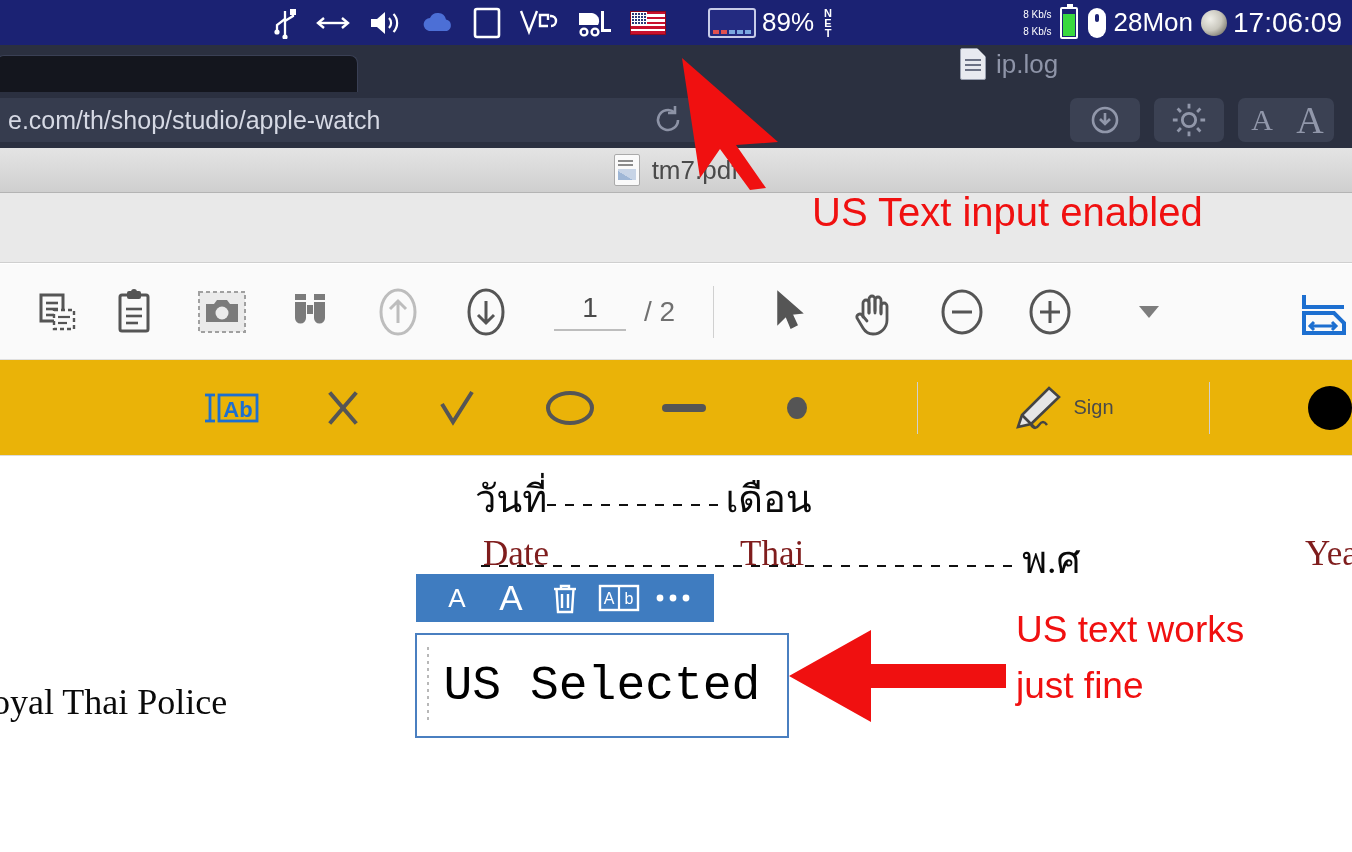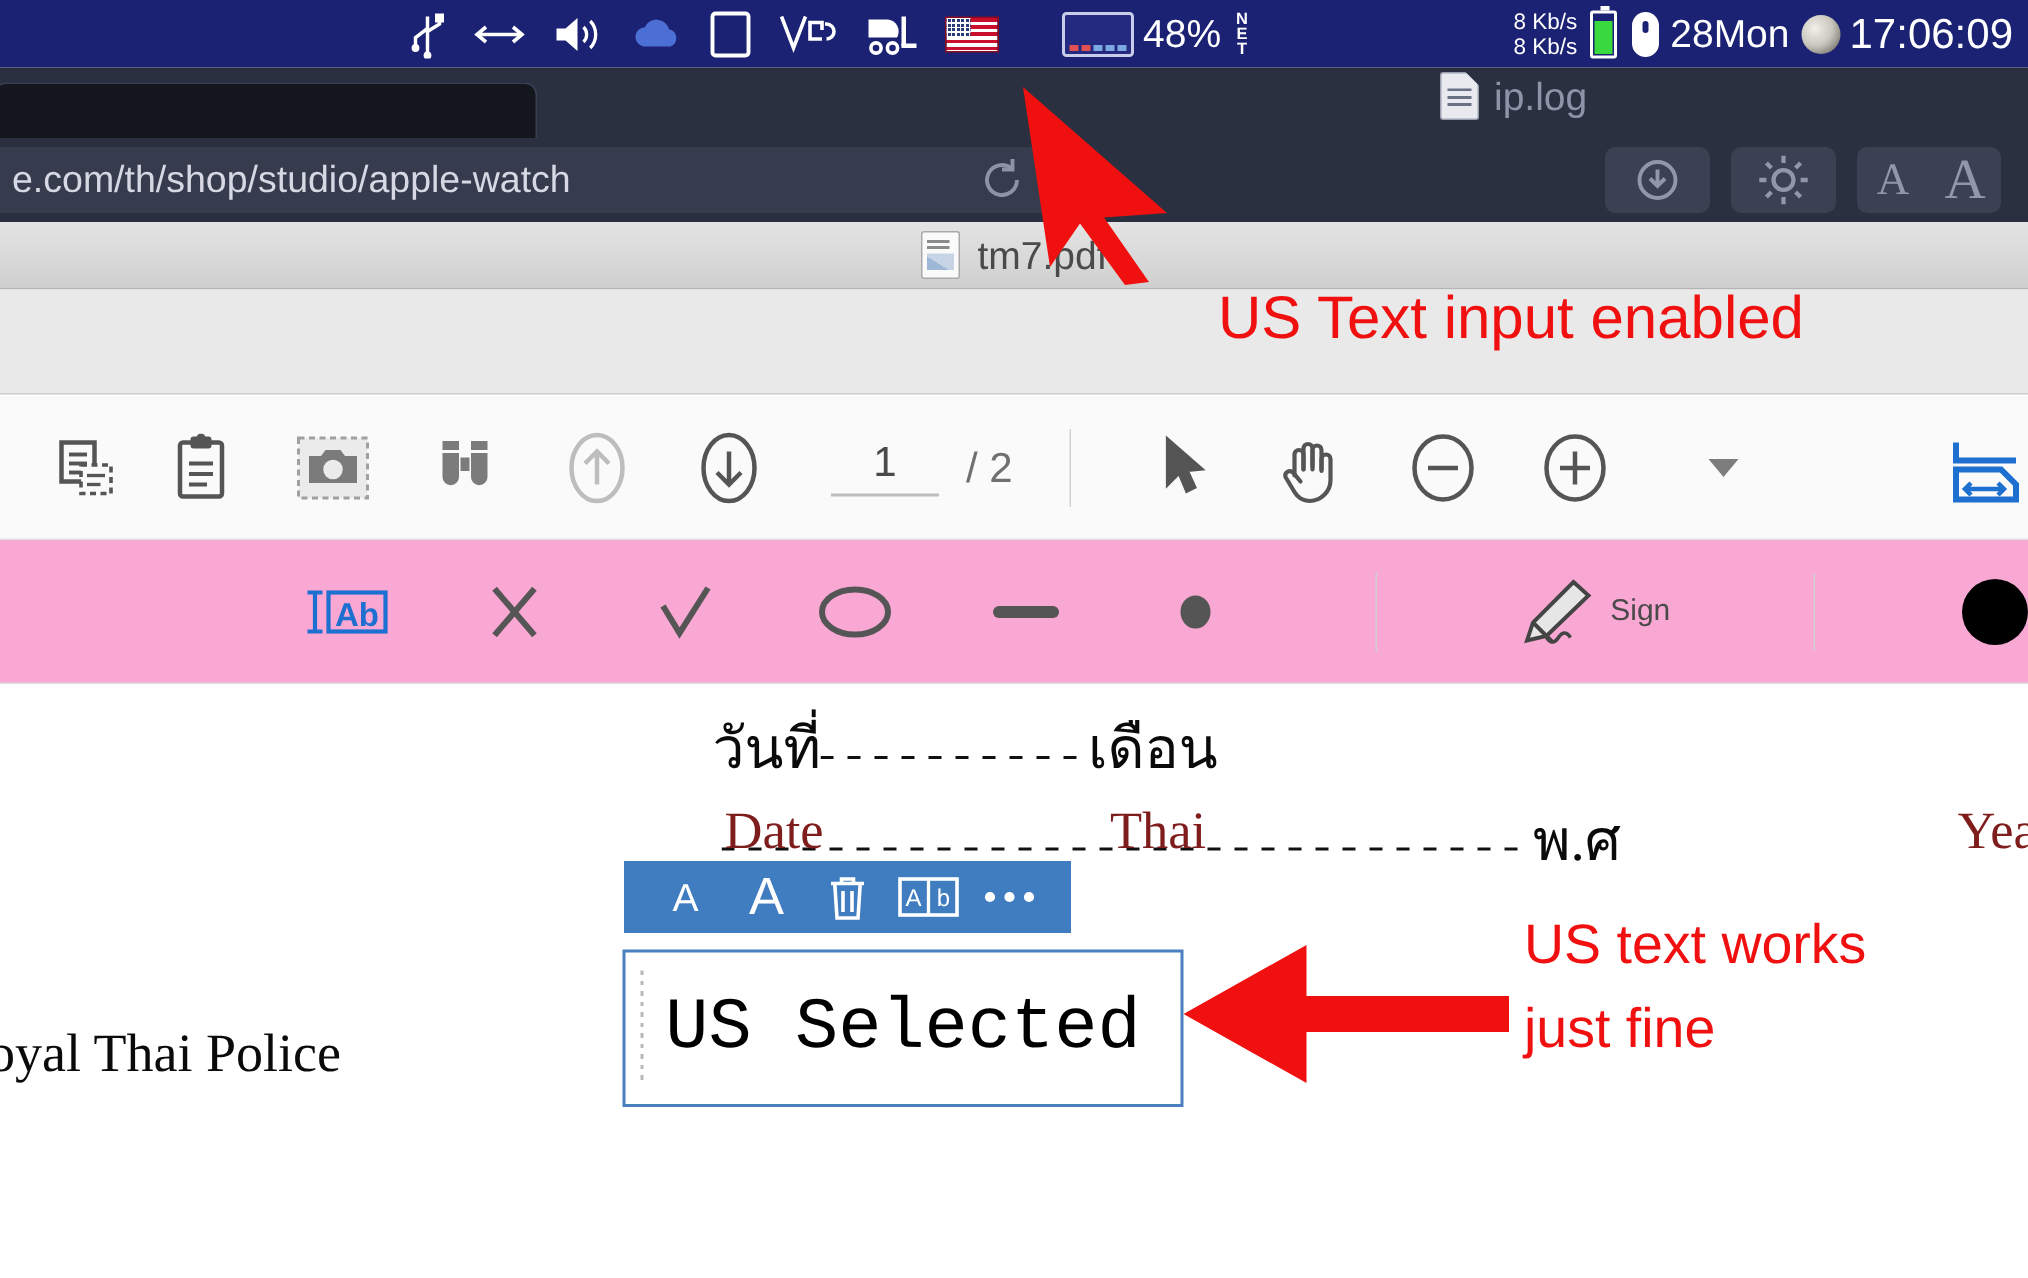--- a/index.html
+++ b/index.html
@@ -23,21 +23,21 @@
     display: flex; align-items: center; gap: 16px; height: 100%;
   }
   .sb-ico { display: flex; align-items: center; justify-content: center; height: 45px; }
   .sb-pct { font-size: 26px; margin-left: 6px; }
   .net-stack {
     display: flex; flex-direction: column; align-items: center;
     font-size: 11px; line-height: 10px; font-weight: bold; margin-left: 10px;
   }
   .kb-stack {
     display: flex; flex-direction: column; align-items: flex-end;
-    font-size: 15px; line-height: 17px; margin-left: 24px;
+    font-size: 10px; line-height: 17px; margin-left: 24px;
   }
   .sb-date { font-size: 26px; margin-left: 8px; }
   .sb-clock { font-size: 28px; margin-left: 6px; }
   .moon {
     width: 26px; height: 26px; border-radius: 50%;
     background: radial-gradient(circle at 35% 35%, #f0efe9 0%, #c9c7bd 48%, #8c8a80 75%, #2a2a33 100%);
     margin-left: 8px;
   }
   .mouse-ico {
     width: 18px; height: 30px; border-radius: 9px;
@@ -169,21 +169,21 @@
     font-size: 27px; color: #4a4a4a; padding-bottom: 5px;
   }
   .caret-dn {
     width: 0; height: 0; border-left: 10px solid transparent; border-right: 10px solid transparent;
     border-top: 12px solid #7d7d7d;
   }
 
   
   .pdf-toolbar2 {
     position: absolute; left: 0; top: 360px; width: 1352px; height: 96px;
-    background: #f9a8d4; border-bottom: 1px solid #dcdcdc;
+    background: #eab308; border-bottom: 1px solid #dcdcdc;
     display: flex; align-items: center; gap: 26px;
   }
   .an-ico { display: flex; align-items: center; justify-content: center; cursor: pointer; }
   .sign-label { font-size: 20px; color: #4a4a4a; margin-left: 10px; }
   .color-dot { width: 44px; height: 44px; border-radius: 50%; background: #000000; }
 
   
   .pdf-page {
     position: absolute; left: 0; top: 456px; width: 1352px; height: 396px;
     background: #ffffff; overflow: hidden;
@@ -308,21 +308,21 @@
       <span class="scrn-ico">
           <span class="scrn-bars">
             <i class="r"></i>
             <i class="r"></i>
             <i></i>
             <i></i>
             <i></i>
           </span>
         </span>
     </span>
-    <span class="sb-pct">48%</span>
+    <span class="sb-pct">89%</span>
     <span class="net-stack">
         <span>N</span>
         <span>E</span>
         <span>T</span>
       </span>
     <div class="sb-spacer"></div>
     <span class="kb-stack">
       <span>8 Kb/s</span>
       <span>8 Kb/s</span>
     </span>

